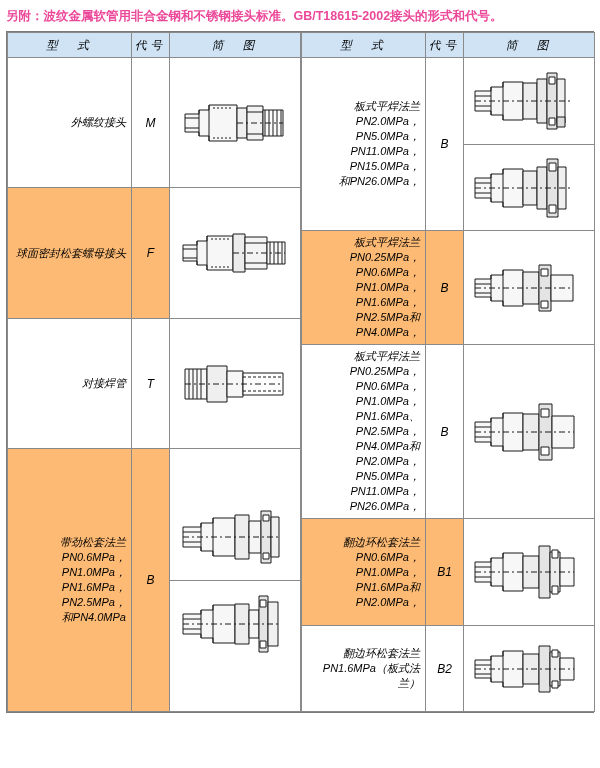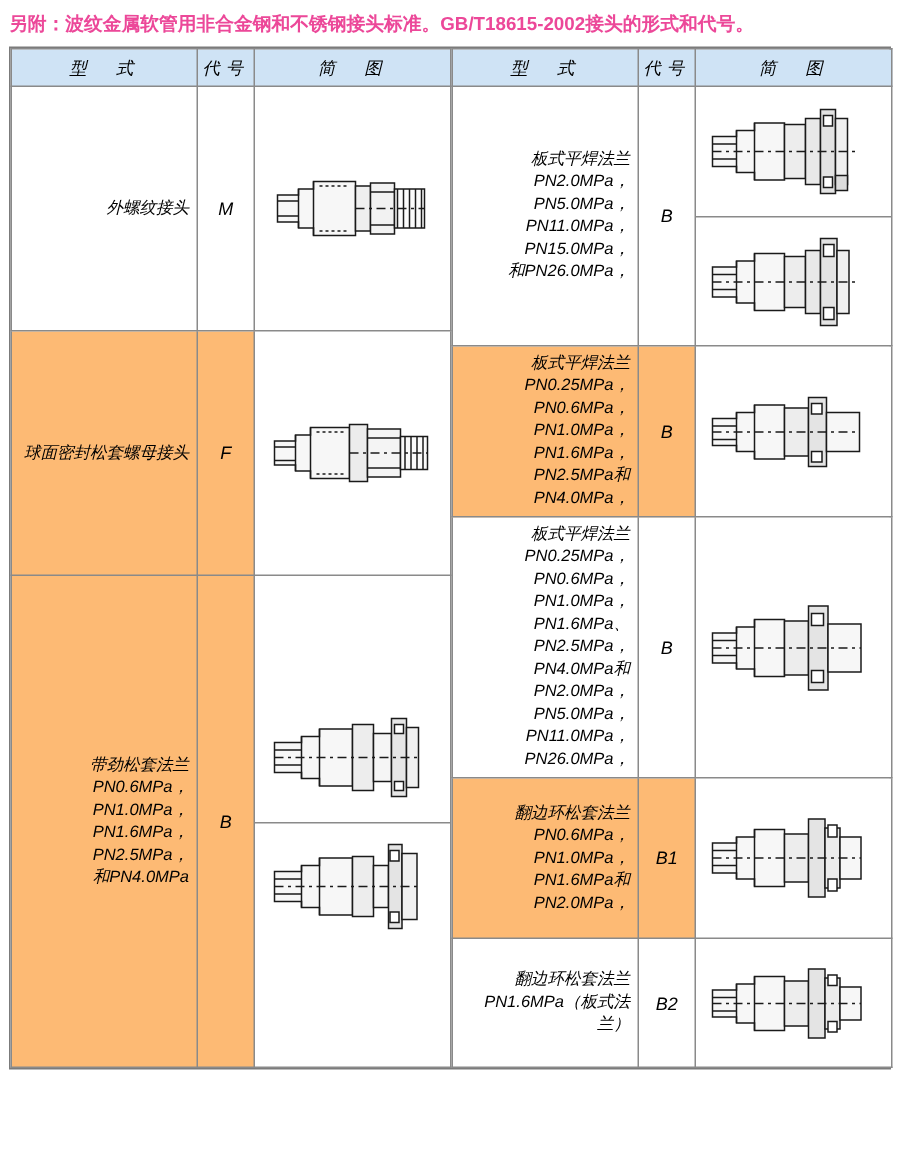--- a/index.html
+++ b/index.html
@@ -143,20 +143,37 @@
                 <path d="M95 24 v22 M99 24 v22 M103 24 v22 M107 24 v22"></path>
                 <path d="M70 25 h22 M70 45 h22"></path>
                 <path d="M58 35 h52" stroke-dasharray="6,3,2,3"></path>
               </g>
             </svg>
           </td>
         </tr>
 
 
 
+        <tr class="plain" style="height:86px">
+          <td class="type">对接焊管</td>
+          <td class="code">T</td>
+          <td class="fig">
+            <svg width="120" height="70" viewBox="0 0 120 70">
+              <g fill="none" stroke="#1a1a1a" stroke-width="1">
+                <path d="M10 20 h22 v30 h-22 z" fill="#f7f7f7"></path>
+                <path d="M14 20 v30 M18 20 v30 M22 20 v30 M26 20 v30"></path>
+                <path d="M32 17 h20 v36 h-20 z" fill="#efefef"></path>
+                <path d="M52 22 h16 v26 h-16 z" fill="#f6f6f6"></path>
+                <path d="M68 24 h40 v22 h-40 z" fill="#fdfdfd"></path>
+                <path d="M68 28 h40 M68 42 h40" stroke-dasharray="3,2"></path>
+                <path d="M10 35 h98" stroke-dasharray="6,3,2,3"></path>
+              </g>
+            </svg>
+          </td>
+        </tr>
 
         <tr class="shade" style="height:172px">
           <td class="type" style="white-space:pre-line">带劲松套法兰
 PN0.6MPa，PN1.0MPa，
 PN1.6MPa，PN2.5MPa，
 和PN4.0MPa</td>
           <td class="code">B</td>
           <td class="fig" style="padding:0">
             <div class="fig-wrap" style="height:86px;border-bottom:1px solid #8a8a8a">
               <svg width="120" height="72" viewBox="0 0 120 72">

